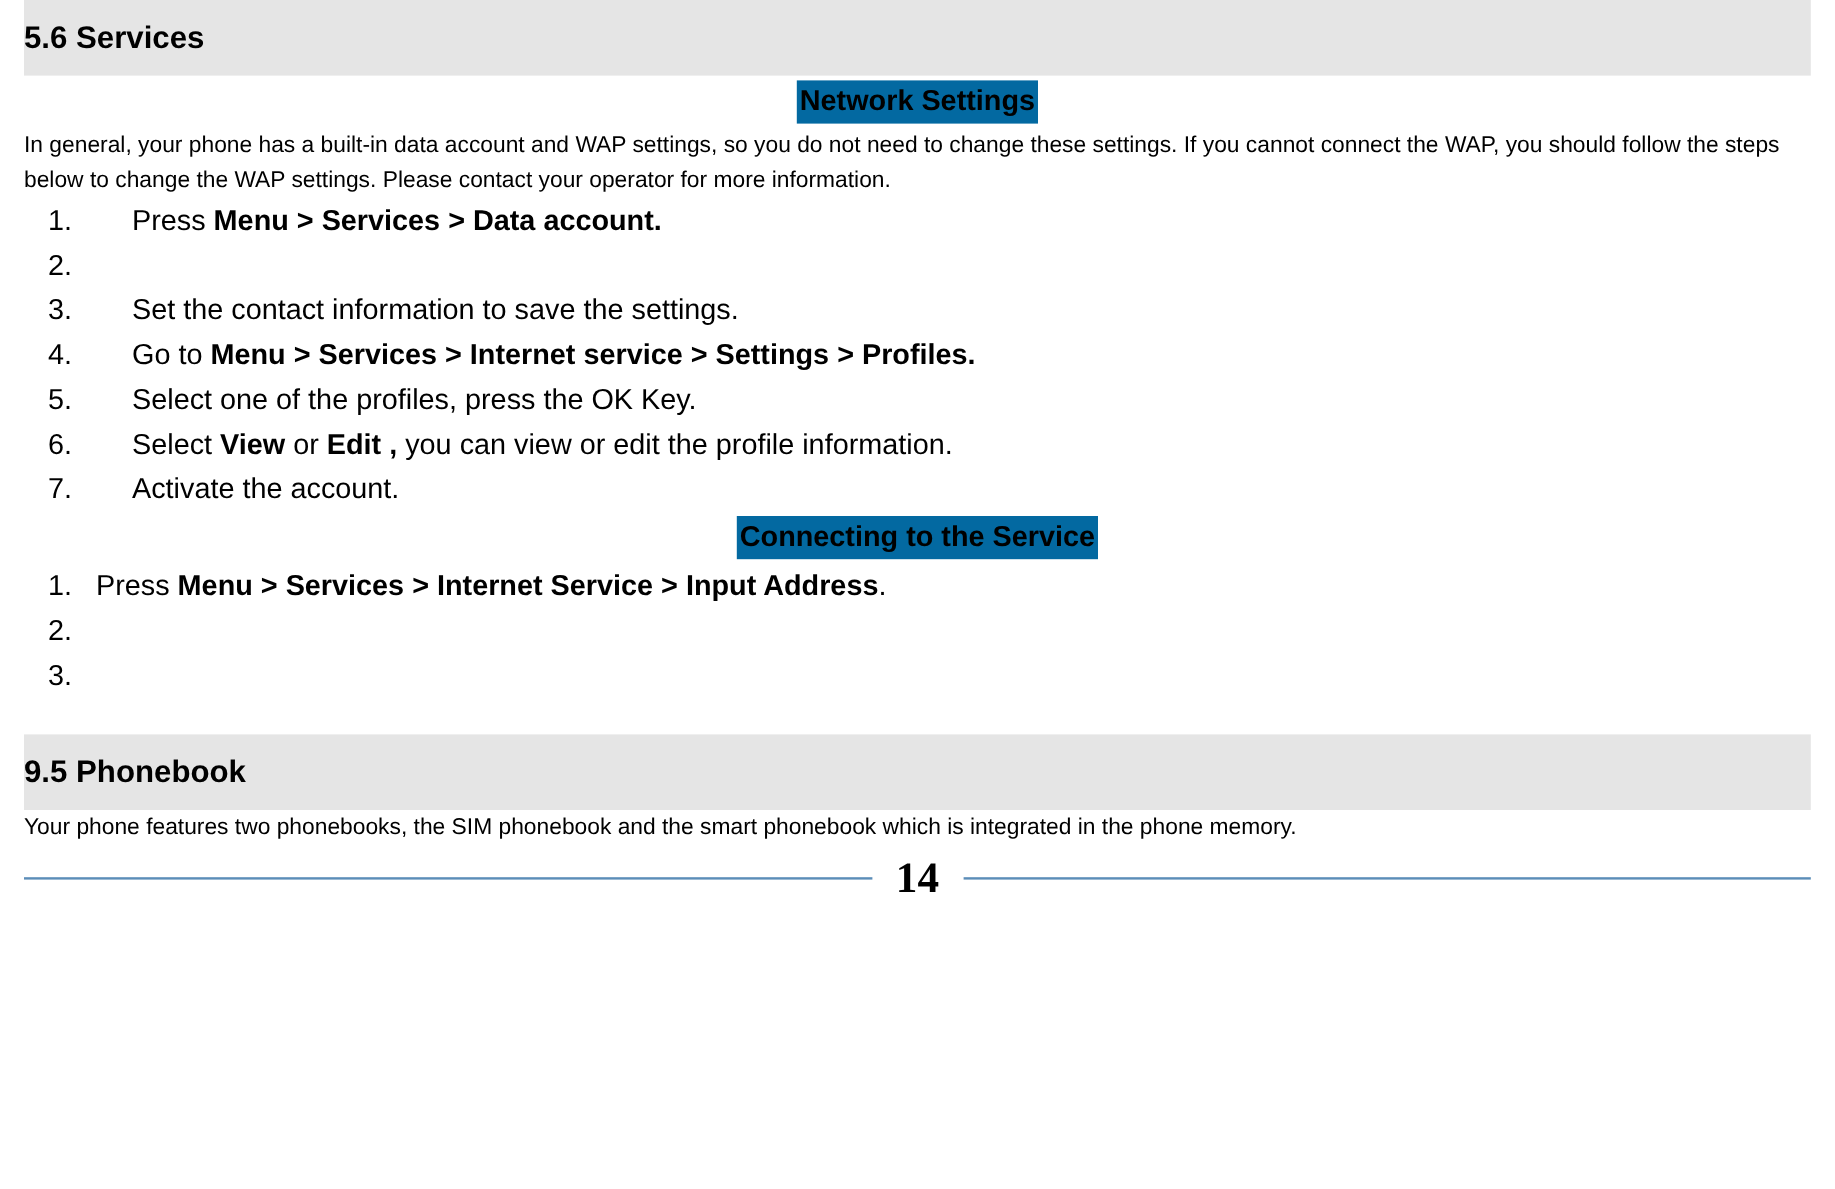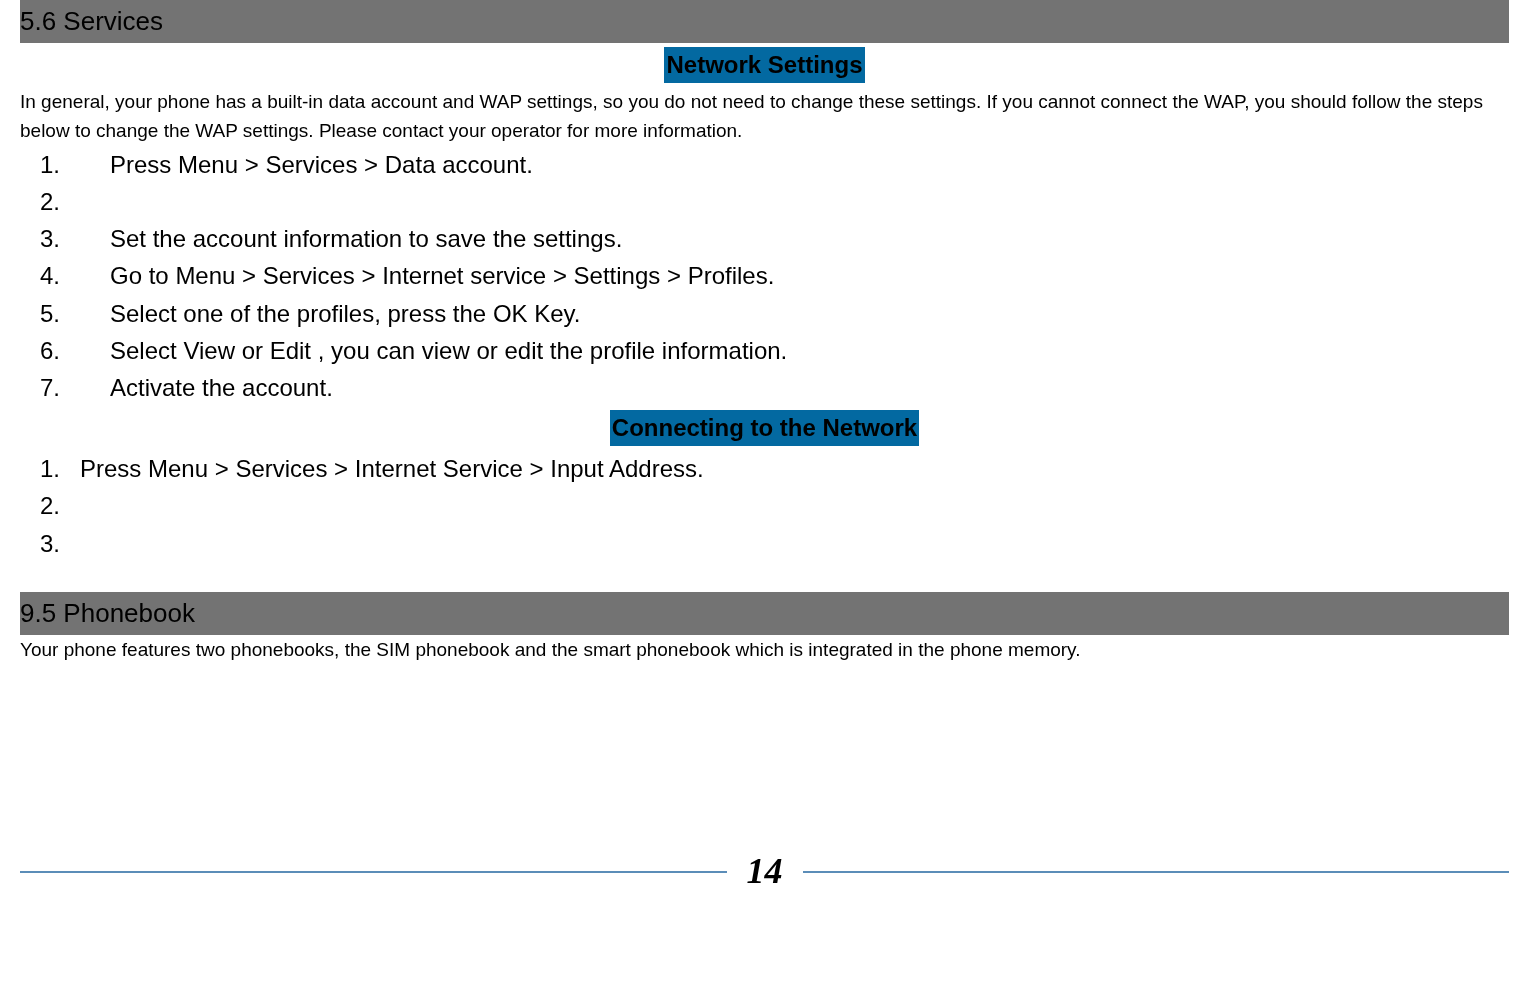--- a/index.html
+++ b/index.html
@@ -10,24 +10,24 @@
     body {
       font-family: Arial, Helvetica, sans-serif;
       font-size: 24px;
       line-height: 1.5;
       color: #000;
       background: #fff;
       padding: 0 20px;
       width: 1529px;
     }
     .section-header {
-      background-color: #737373;
-      font-weight: normal;
+      background-color: #e5e5e5;
+      font-weight: bold;
       font-size: 26px;
-      padding: 2px 0;
+      padding: 12px 0;
       margin: 0;
     }
     .sub-header {
       background-color: #0369a1;
       font-weight: bold;
       font-size: 24px;
       display: inline-block;
       padding: 0 2px;
     }
     .sub-header-wrapper {
@@ -58,30 +58,28 @@
     .numbered-list-2 li {
       display: flex;
       padding-left: 20px;
       line-height: 1.55;
     }
     .numbered-list-2 .num {
       width: 40px;
       flex-shrink: 0;
     }
     .bold {
-      font-weight: normal;
+      font-weight: bold;
     }
     .spacer {
       height: 30px;
     }
     .page-footer {
       position: relative;
-      margin-top: 180px;
       text-align: center;
-      font-style: italic;
     }
     .page-number {
       font-family: "Times New Roman", Times, serif;
       font-size: 36px;
       font-weight: bold;
       display: inline-block;
       background: #fff;
       padding: 0 20px;
       position: relative;
       z-index: 2;
@@ -116,42 +114,42 @@
 <ol class="numbered-list-1">
   <li>
     <span class="num">1.</span>
     <span><span>Press </span><span class="bold">Menu &gt; Services &gt; Data account.</span><span></span></span>
   </li>
   <li>
     <span class="num">2.</span>
   </li>
   <li>
     <span class="num">3.</span>
-    <span><span>Set the account information to save the settings.</span></span>
+    <span><span>Set the contact information to save the settings.</span></span>
   </li>
   <li>
     <span class="num">4.</span>
     <span><span>Go to </span><span class="bold">Menu &gt; Services &gt; Internet service &gt; Settings &gt; Profiles.</span><span></span></span>
   </li>
   <li>
     <span class="num">5.</span>
     <span><span>Select one of the profiles, press the OK Key.</span></span>
   </li>
   <li>
     <span class="num">6.</span>
     <span><span>Select </span><span class="bold">View</span><span> or </span><span class="bold">Edit ,</span><span> you can view or edit the profile information.</span></span>
   </li>
   <li>
     <span class="num">7.</span>
     <span><span>Activate the account.</span></span>
   </li>
 </ol>
 
 <div class="sub-header-wrapper">
-  <span class="sub-header">Connecting to the Network</span>
+  <span class="sub-header">Connecting to the Service</span>
 </div>
 
 <ol class="numbered-list-2">
   <li>
     <span class="num">1.</span>
     <span><span>Press </span><span class="bold">Menu &gt; Services &gt; Internet Service &gt; Input Address</span><span>.</span></span>
   </li>
   <li>
     <span class="num">2.</span>
   </li>

